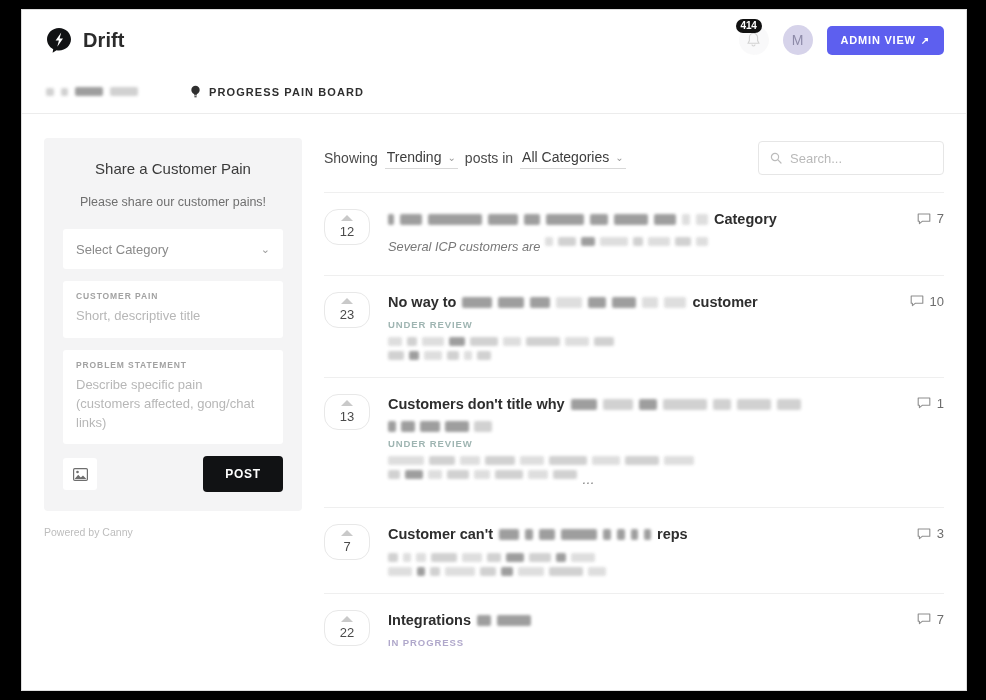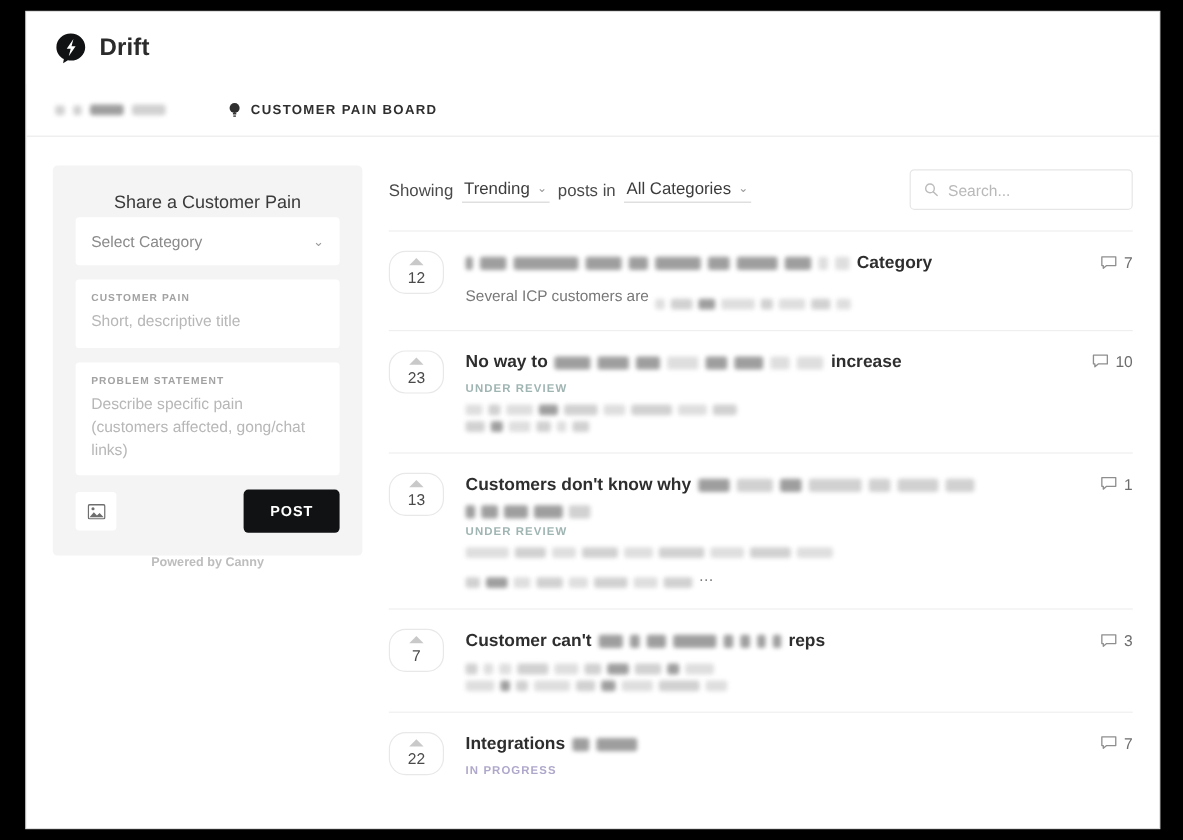--- a/index.html
+++ b/index.html
@@ -96,21 +96,21 @@
 
   
   .sidebar { width: 258px; flex-shrink: 0; }
   .card {
     background: #f4f4f5;
     border-radius: 4px;
     padding: 22px 19px 19px 19px;
   }
   .card-title {
     font-size: 15px; color: #3a3a3a; text-align: center; font-weight: normal;
-    margin-bottom: 4px;
+    margin-bottom: 18px;
   }
   .card-sub {
     font-size: 12.5px; color: #6f6f6f; text-align: center;
     margin-bottom: 20px;
   }
   .select-box {
     background: #fff; border-radius: 3px;
     height: 40px; display: flex; align-items: center;
     padding: 0 13px; font-size: 13px; color: #8a8a8a;
     margin-bottom: 12px; cursor: pointer;
@@ -139,22 +139,22 @@
   .post-btn {
     margin-left: auto;
     background: #111214; color: #fff;
     border: none; border-radius: 4px;
     height: 36px; padding: 0 22px;
     font-size: 12px; font-weight: bold; letter-spacing: .8px;
     font-family: "Liberation Sans", sans-serif;
     cursor: pointer;
   }
   .powered {
-    text-align: center; font-size: 10.5px; color: #bdbdbd;
-    font-weight: bold;
+    text-align: left; font-size: 10.5px; color: #bdbdbd;
+    margin-top: 15px;
   }
 
   
   .main { flex: 1; min-width: 0; }
   .filterbar { display: flex; align-items: center; height: 40px; margin-bottom: 14px; }
   .filter-text { font-size: 14px; color: #4a4a4a; }
   .filter-sel {
     font-size: 14px; color: #3c3c3c;
     border-bottom: 1px solid #d8d8d8;
     padding: 2px 2px 3px 2px;
@@ -217,62 +217,83 @@
     margin-top: 6px; text-transform: uppercase;
   }
   .status.review { color: #9fb5b2; }
   .status.progress { color: #b0a8cb; }
   .post-body {
     font-size: 12.8px; color: #7b7b7b; line-height: 1.62;
     margin-top: 7px;
     display: flex; flex-wrap: wrap; align-items: center; gap: 5px;
   }
   .post-body .plain { color: #787878; }
-  .rline { display: flex; flex-wrap: wrap; align-items: flex-end; gap: 5px; width: 100%; }
+  .rline { display: flex; flex-wrap: wrap; align-items: flex-start; gap: 5px; width: 100%; font-style: italic; }
 </style>
 </head>
 <body>
 
 <div class="frame">
 
   <div class="topbar">
     <div class="logo-wrap">
       <svg class="logo-mark" viewBox="0 0 26 27">
         <path d="M13 1C6.4 1 1 6.0 1 12.3c0 4.3 2.5 8.0 6.2 9.9l-.6 3.5 4.0-2.4c.8.1 1.6.2 2.4.2 6.6 0 12-5.0 12-11.2S19.6 1 13 1z" fill="#111214"></path>
         <path d="M15.2 5.6l-5.6 8.0h3.3l-1.6 6.2 5.7-8.3h-3.4z" fill="#ffffff"></path>
       </svg>
       <span class="logo-text">Drift</span>
     </div>
 
     <div class="topbar-spacer"></div>
 
+    <div class="topbar-right">
+      <div class="bell-wrap">
+        <div class="bell-circle">
+          <svg width="15" height="16" viewBox="0 0 15 16">
+            <path d="M7.5 1.3c-2.3 0-4.1 1.9-4.1 4.2v3.0L2.1 11.2h10.8L11.6 8.5v-3.0c0-2.3-1.8-4.2-4.1-4.2z" fill="none" stroke="#9d9d9d" stroke-width="1.1"></path>
+            <path d="M6.0 12.4c0 .9.7 1.6 1.5 1.6s1.5-.7 1.5-1.6" fill="none" stroke="#9d9d9d" stroke-width="1.1"></path>
+          </svg>
+        </div>
+        <span class="badge">414</span>
+      </div>
+
+      <div class="avatar">
+        <span>M</span>
+      </div>
+
+      <button class="admin-btn">
+        <span>ADMIN VIEW</span>
+        <span class="arrow">↗</span>
+      </button>
+    </div>
   </div>
 
   <div class="crumbrow">
     <div class="crumb-blocks">
       <span class="redact" style="width:8px;height:8px;"></span>
       <span class="redact" style="width:7px;height:8px;"></span>
       <span class="redact dark" style="width:28px;height:9px;"></span>
       <span class="redact" style="width:28px;height:9px;"></span>
     </div>
     <div class="board-label">
       <svg class="bulb" viewBox="0 0 11 14">
         <circle cx="5.5" cy="5" r="4.2" fill="#2f2f2f"></circle>
         <rect x="4.1" y="9.2" width="2.8" height="1.2" fill="#2f2f2f"></rect>
         <rect x="4.4" y="11.2" width="2.2" height="1.1" fill="#2f2f2f"></rect>
       </svg>
-      <span>CUSTOMER PAIN BOARD</span>
+      <span>PROGRESS PAIN BOARD</span>
     </div>
   </div>
 
   <div class="body">
 
     <div class="sidebar">
       <div class="card">
         <div class="card-title">Share a Customer Pain</div>
+        <div class="card-sub">Please share our customer pains!</div>
 
         <div class="select-box">
           <span>Select Category</span>
           <span class="chev">⌄</span>
         </div>
 
         <div class="field">
           <div class="field-label">CUSTOMER PAIN</div>
           <div class="field-input">Short, descriptive title</div>
         </div>
@@ -373,21 +394,21 @@
             <div class="post-title">
               <span class="plain">No way to</span>
               <span class="redact dark" style="width:30px;height:11px;"></span>
               <span class="redact dark" style="width:26px;height:11px;"></span>
               <span class="redact dark" style="width:20px;height:11px;"></span>
               <span class="redact light" style="width:26px;height:11px;"></span>
               <span class="redact dark" style="width:18px;height:11px;"></span>
               <span class="redact dark" style="width:24px;height:11px;"></span>
               <span class="redact light" style="width:16px;height:11px;"></span>
               <span class="redact light" style="width:22px;height:11px;"></span>
-              <span class="plain">increase</span>
+              <span class="plain">customer</span>
             </div>
             <div class="comments">
               <svg class="bubble" viewBox="0 0 14 12">
                 <path d="M1.2 1.0h11.6v7.3H5.2L2.4 10.6V8.3H1.2z" fill="none" stroke="#8e8e8e" stroke-width="1.1" stroke-linejoin="round"></path>
               </svg>
               <span>10</span>
             </div>
           </div>
           <div class="status review">UNDER REVIEW</div>
           <div class="post-body">
@@ -415,21 +436,21 @@
       </div>
 
       <div class="post">
         <div class="vote">
           <div class="caret"></div>
           <div class="count">13</div>
         </div>
         <div class="post-main">
           <div class="post-head">
             <div class="post-title">
-              <span class="plain">Customers don't know why</span>
+              <span class="plain">Customers don't title why</span>
               <span class="redact dark" style="width:26px;height:11px;"></span>
               <span class="redact" style="width:30px;height:11px;"></span>
               <span class="redact dark" style="width:18px;height:11px;"></span>
               <span class="redact" style="width:44px;height:11px;"></span>
               <span class="redact" style="width:18px;height:11px;"></span>
               <span class="redact" style="width:34px;height:11px;"></span>
               <span class="redact" style="width:24px;height:11px;"></span>
               <span class="rline">
                 <span class="redact dark" style="width:8px;height:11px;"></span>
                 <span class="redact dark" style="width:14px;height:11px;"></span>

